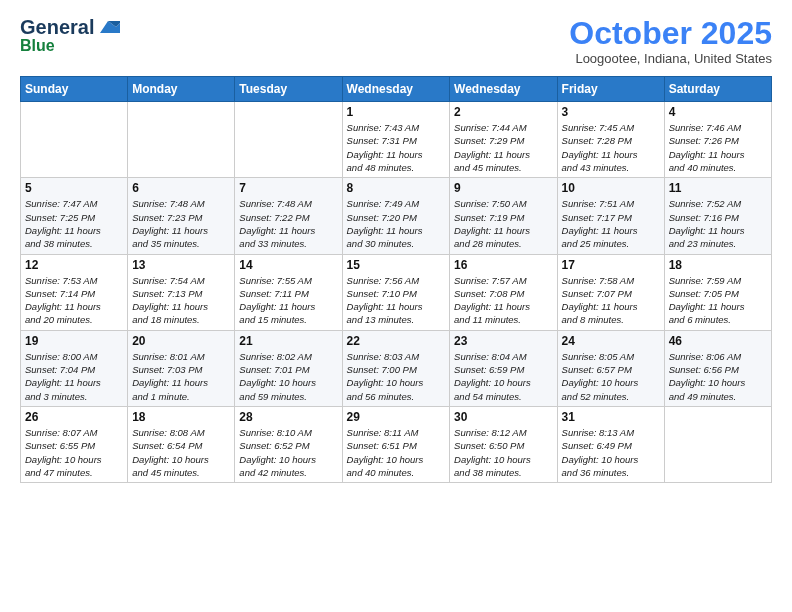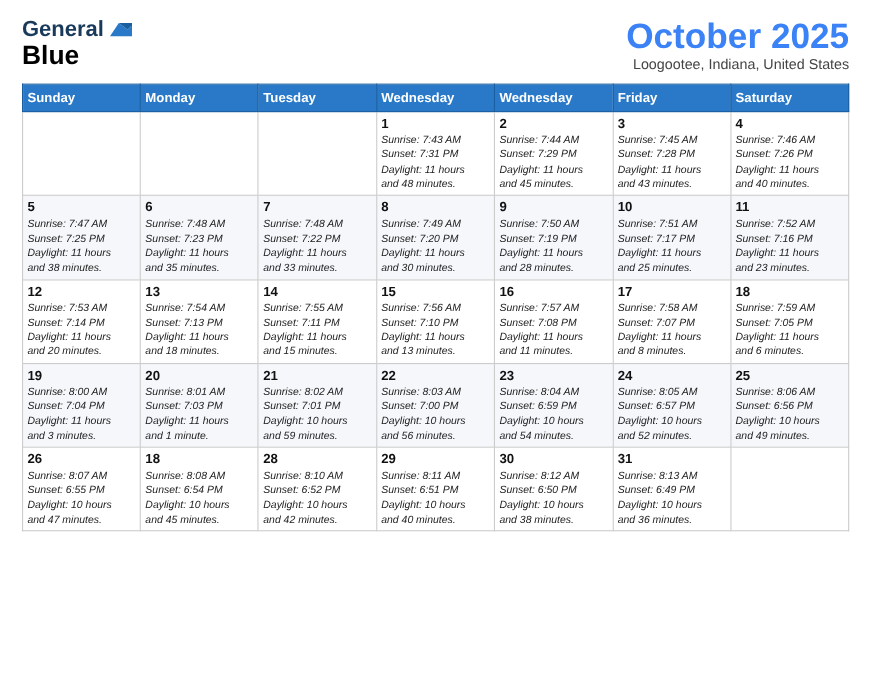--- a/index.html
+++ b/index.html
@@ -90,21 +90,21 @@
 <div class="page">
   <div class="header">
     <div class="logo">
       <div style="display:flex;align-items:center;">
         <span style="font-size:20px;font-weight:bold;color:#1a3a5c;">General</span>
         <svg width="24" height="18" viewBox="0 0 24 18" style="margin-left:2px;">
           <polygon points="4,14 12,2 20,8 24,4 24,14" fill="#2979c8"></polygon>
           <polygon points="12,2 20,8 24,4 24,2 16,2" fill="#1a5fa0"></polygon>
         </svg>
       </div>
-      <span style="font-size:24px;font-weight:bold;color:#000000;margin-top:-2px;">Blue</span>
+      <span style="font-size:16px;font-weight:bold;color:#15803d;margin-top:-2px;">Blue</span>
     </div>
     <div class="title-area">
       <div class="month-title">October 2025</div>
       <div class="location">Loogootee, Indiana, United States</div>
     </div>
   </div>
 
   <table class="calendar">
     <thead>
       <tr>
@@ -218,21 +218,21 @@
           </td>
           <td>
             <div class="day-number">23</div>
             <div class="day-info">Sunrise: 8:04 AM<br>Sunset: 6:59 PM<br>Daylight: 10 hours<br>and 54 minutes.</div>
           </td>
           <td>
             <div class="day-number">24</div>
             <div class="day-info">Sunrise: 8:05 AM<br>Sunset: 6:57 PM<br>Daylight: 10 hours<br>and 52 minutes.</div>
           </td>
           <td>
-            <div class="day-number">25</div>
+            <div class="day-number">46</div>
             <div class="day-info">Sunrise: 8:06 AM<br>Sunset: 6:56 PM<br>Daylight: 10 hours<br>and 49 minutes.</div>
           </td>
         </tr>
         <tr>
           <td>
             <div class="day-number">26</div>
             <div class="day-info">Sunrise: 8:07 AM<br>Sunset: 6:55 PM<br>Daylight: 10 hours<br>and 47 minutes.</div>
           </td>
           <td>
             <div class="day-number">18</div>

